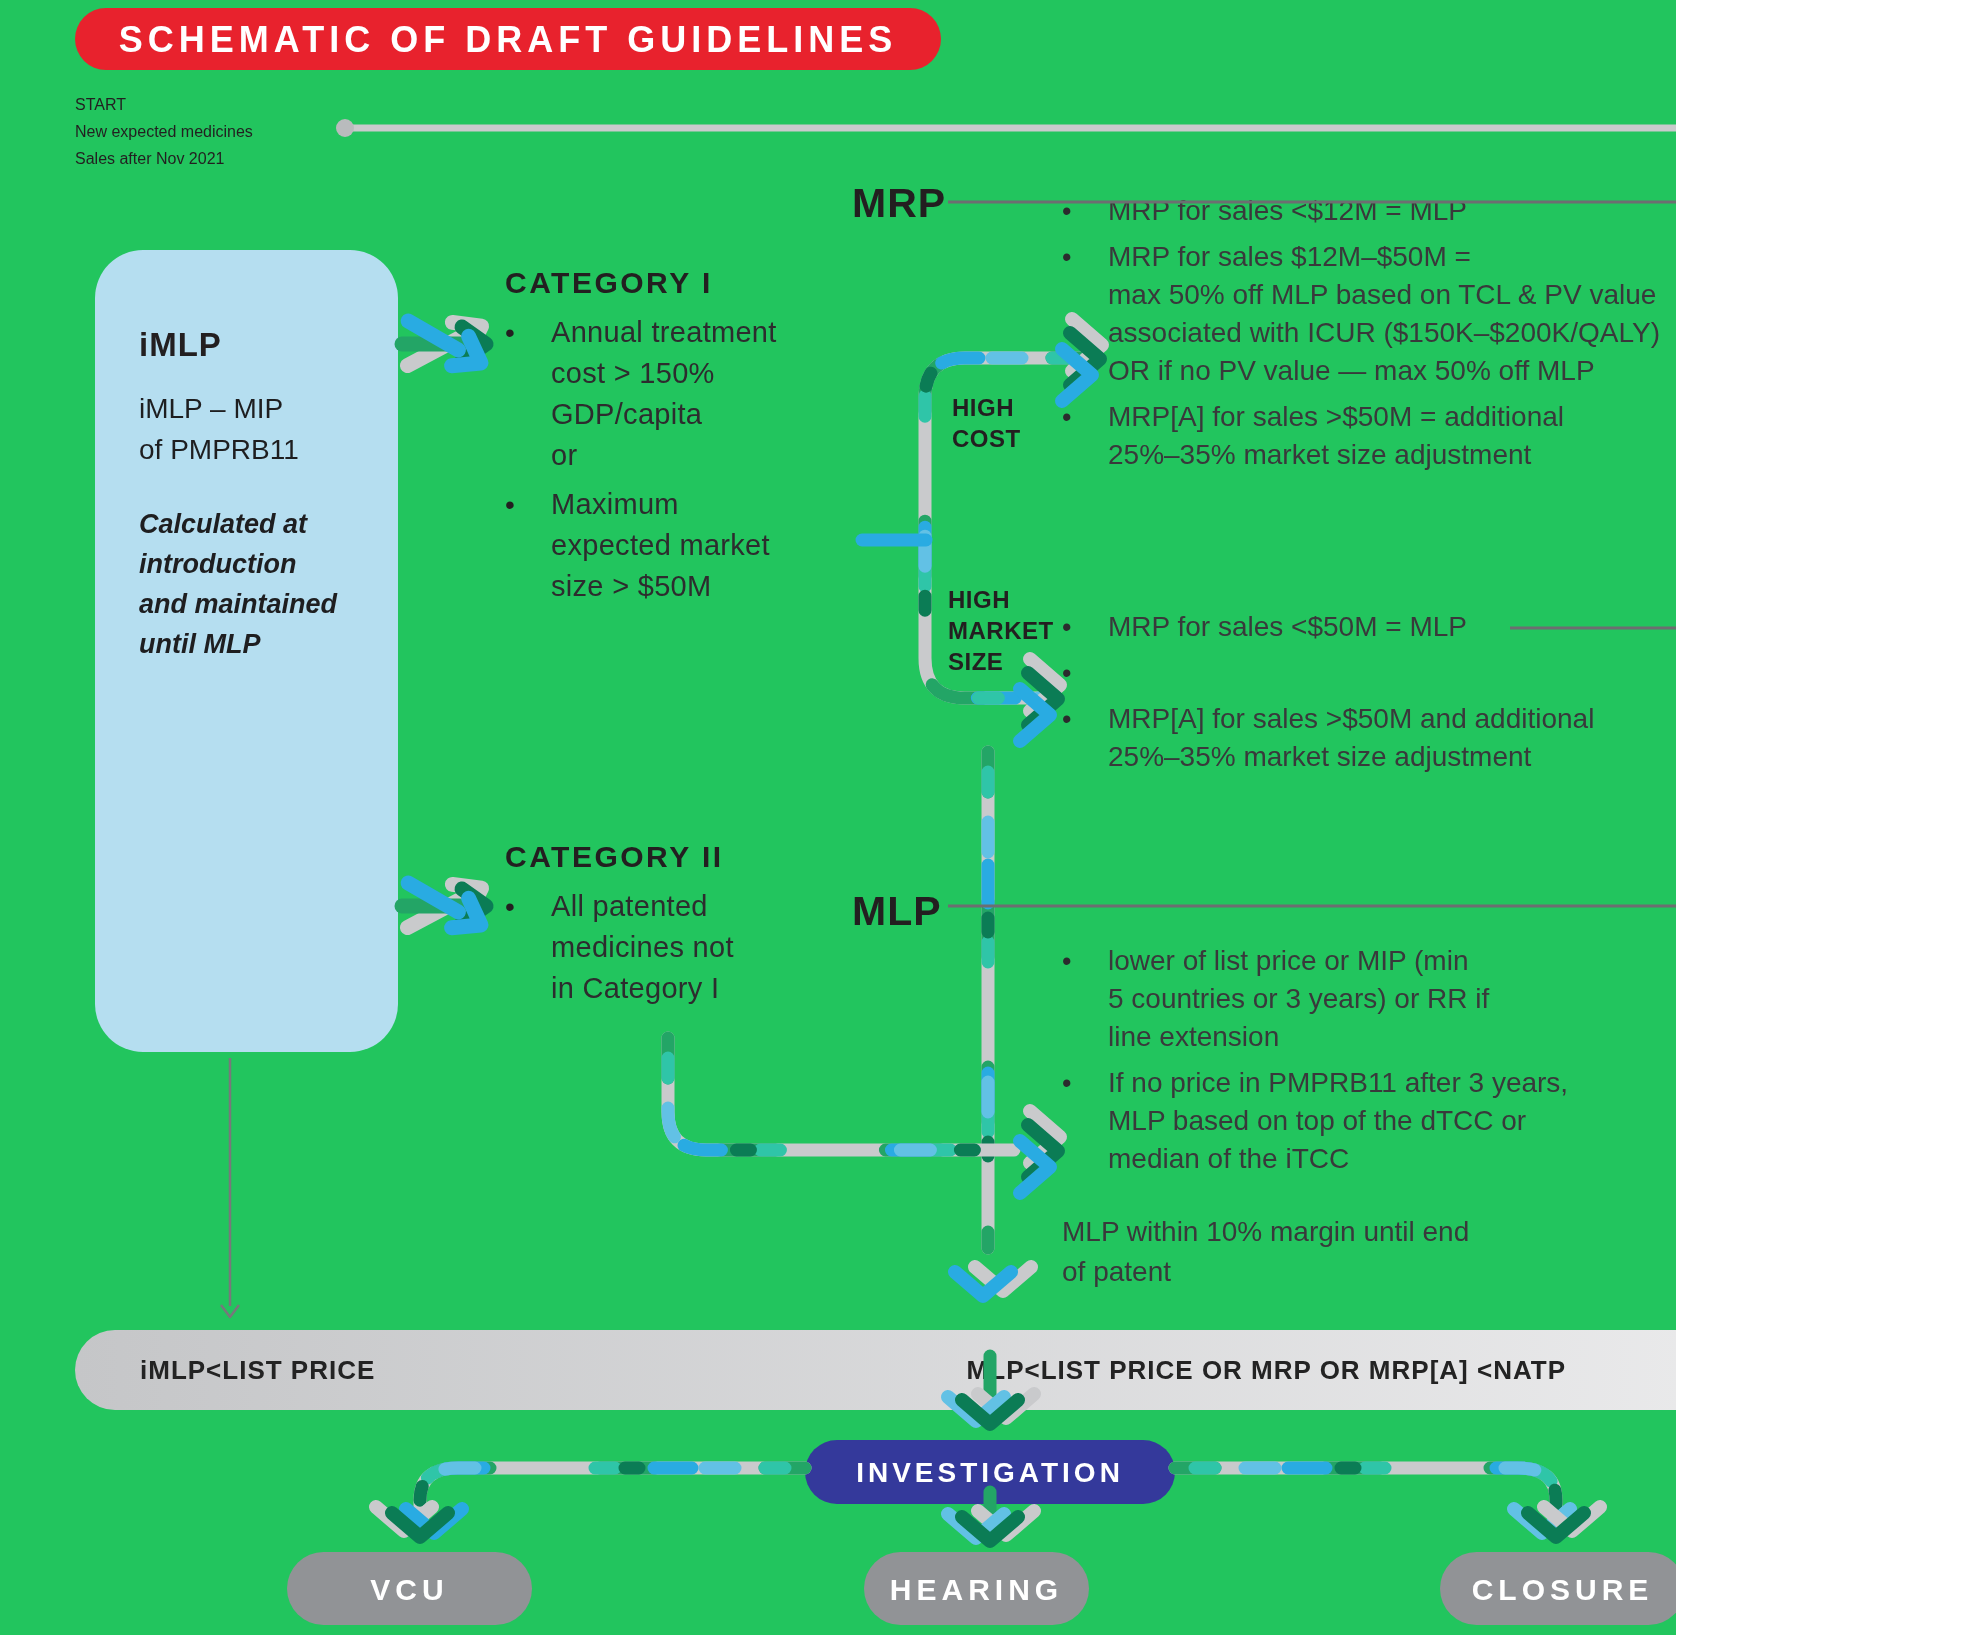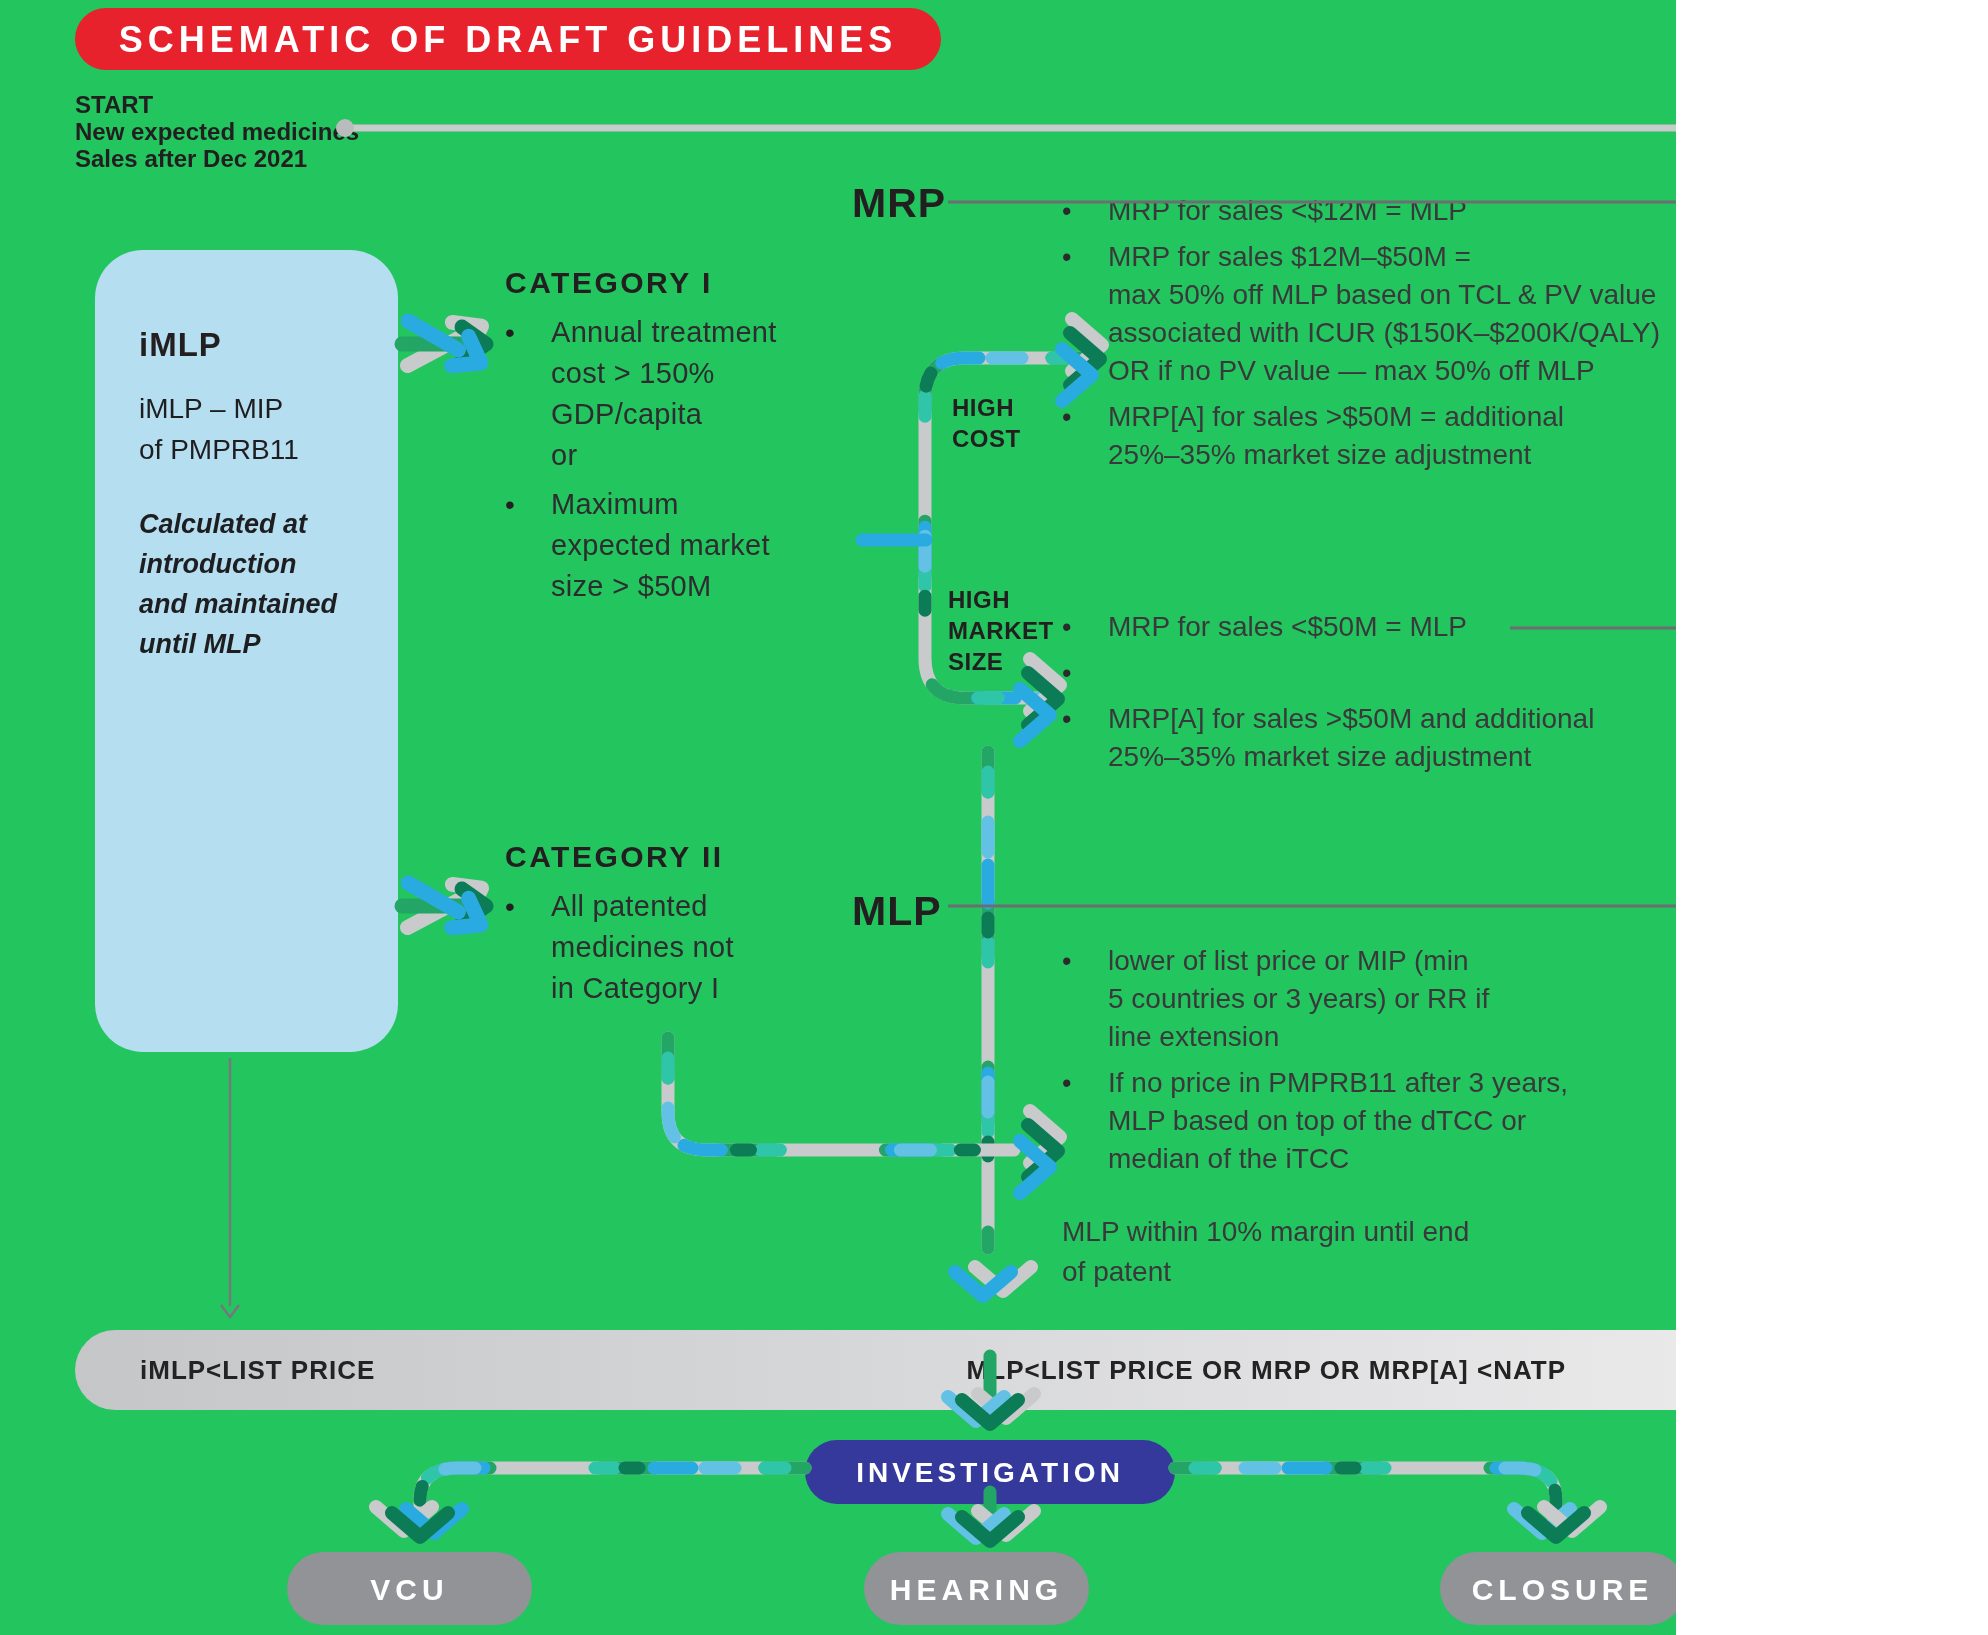--- a/index.html
+++ b/index.html
@@ -1,21 +1,21 @@
 <!DOCTYPE html>
 <html><head>
 <meta charset="utf-8">
 <style>
   html,body{margin:0;padding:0;background:#fff;}
   #canvas{position:relative;width:1676px;height:1635px;background:#22c55e;overflow:hidden;
           font-family:"Liberation Sans", sans-serif;color:#231f20;}
   .abs{position:absolute;}
   .banner{left:75px;top:8px;width:866px;height:62px;border-radius:34px;background:#e8222d;
           color:#fff;font-size:36px;font-weight:bold;letter-spacing:5px;line-height:64px;text-align:center;}
-  .tl-label{font-size:24px;font-weight:bold;line-height:26px;}
+  .tl-label{font-size:16px;font-weight:normal;line-height:26px;}
   .imlp-box{left:95px;top:250px;width:303px;height:802px;border-radius:48px;background:#b5def0;
             padding:76px 30px 17px 44px;box-sizing:border-box;}
   .imlp-head{font-size:33px;font-weight:bold;letter-spacing:1px;margin-bottom:24px;}
   .imlp-para{font-size:28px;line-height:41px;white-space:pre-line;margin-bottom:22px;color:#1e1e20;}
   .imlp-note{font-size:27px;line-height:40px;white-space:pre-line;font-style:italic;font-weight:bold;margin-top:34px;color:#1e1e20;}
   .cat-title{font-size:30px;font-weight:bold;letter-spacing:2.5px;}
   .blist .row{display:flex;margin-bottom:8px;}
   .blist .dot{width:46px;flex:none;font-size:28px;line-height:41px;}
   .blist .btxt{white-space:pre-line;font-size:29px;line-height:41px;letter-spacing:.3px;color:#2d2c2e;}
   .rlist .row{display:flex;margin-bottom:8px;}
@@ -35,21 +35,21 @@
 </style>
 </head>
 <body>
 
 <div id="canvas">
 
   <div class="abs banner">SCHEMATIC OF DRAFT GUIDELINES</div>
 
   <div class="abs tl-label" style="left:75px;top:92px;">START</div>
   <div class="abs tl-label" style="left:75px;top:119px;">New expected medicines</div>
-  <div class="abs tl-label" style="left:75px;top:146px;">Sales after Dec 2021</div>
+  <div class="abs tl-label" style="left:75px;top:146px;">Sales after Nov 2021</div>
   <div class="abs tl-label" style="left:1845px;top:92px;width:90px;text-align:right;">END</div>
 
   <div class="abs imlp-box">
     <div class="imlp-head">iMLP</div>
     <div class="imlp-para">iMLP – MIP
 of PMPRB11</div>
     <div class="imlp-note">Calculated at
 introduction
 and maintained
 until MLP</div>

